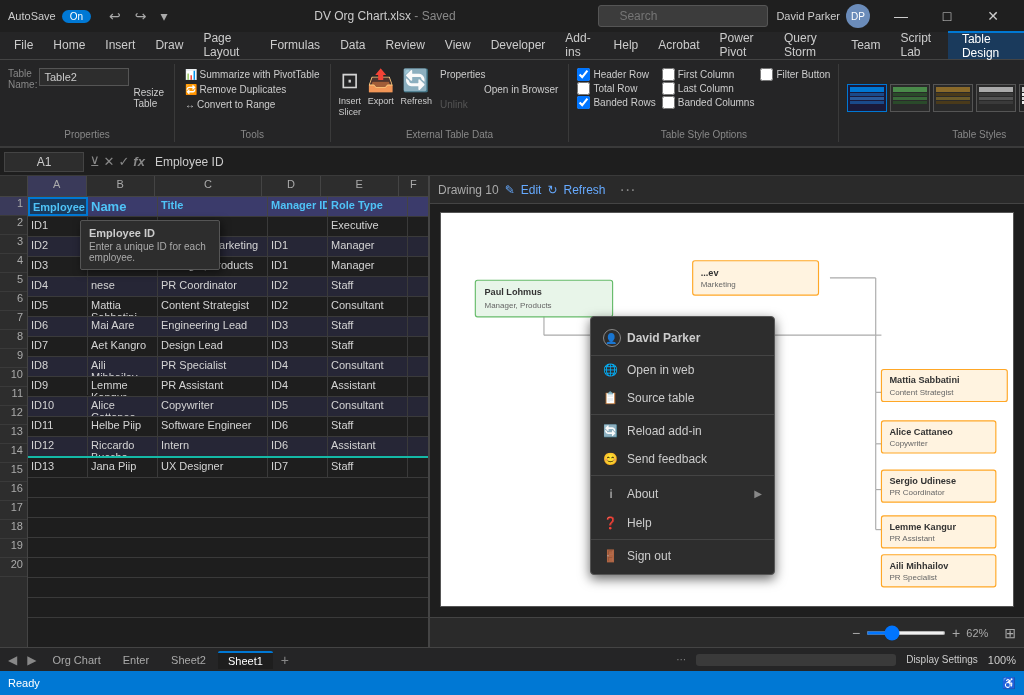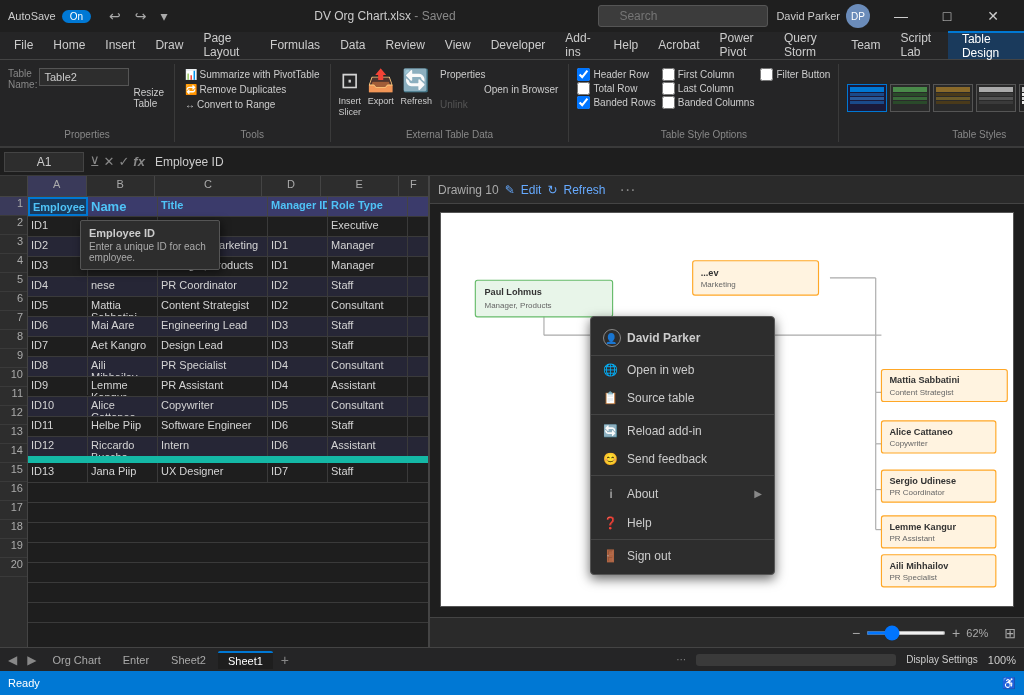--- a/index.html
+++ b/index.html
@@ -360,21 +360,21 @@
           <div style="width:60px;border-right:1px solid #3a3a3a;font-size:11px;padding:2px 3px;color:#d4d4d4;height:19px;">ID5</div>
           <div style="width:80px;border-right:1px solid #3a3a3a;font-size:11px;padding:2px 3px;color:#d4d4d4;height:19px;overflow:hidden;">Consultant</div>
         </div>
         <div style="display:flex;border-bottom:1px solid #3a3a3a;background:#1e1e1e;">
           <div style="width:60px;border-right:1px solid #3a3a3a;font-size:11px;padding:2px 3px;color:#d4d4d4;height:19px;">ID11</div>
           <div style="width:70px;border-right:1px solid #3a3a3a;font-size:11px;padding:2px 3px;color:#d4d4d4;height:19px;">Helbe Piip</div>
           <div style="width:110px;border-right:1px solid #3a3a3a;font-size:11px;padding:2px 3px;color:#d4d4d4;height:19px;overflow:hidden;">Software Engineer</div>
           <div style="width:60px;border-right:1px solid #3a3a3a;font-size:11px;padding:2px 3px;color:#d4d4d4;height:19px;">ID6</div>
           <div style="width:80px;border-right:1px solid #3a3a3a;font-size:11px;padding:2px 3px;color:#d4d4d4;height:19px;overflow:hidden;">Staff</div>
         </div>
-        <div style="display:flex;border-bottom:7px solid #14b8a6;background:#262636;">
+        <div style="display:flex;border-bottom:2px solid #14b8a6;background:#262636;">
           <div style="width:60px;border-right:1px solid #3a3a3a;font-size:11px;padding:2px 3px;color:#d4d4d4;height:19px;">ID12</div>
           <div style="width:70px;border-right:1px solid #3a3a3a;font-size:11px;padding:2px 3px;color:#d4d4d4;height:19px;overflow:hidden;">Riccardo Buccho</div>
           <div style="width:110px;border-right:1px solid #3a3a3a;font-size:11px;padding:2px 3px;color:#d4d4d4;height:19px;">Intern</div>
           <div style="width:60px;border-right:1px solid #3a3a3a;font-size:11px;padding:2px 3px;color:#d4d4d4;height:19px;">ID6</div>
           <div style="width:80px;border-right:1px solid #3a3a3a;font-size:11px;padding:2px 3px;color:#d4d4d4;height:19px;">Assistant</div>
         </div>
         <div style="display:flex;border-bottom:1px solid #3a3a3a;background:#1e1e1e;">
           <div style="width:60px;border-right:1px solid #3a3a3a;font-size:11px;padding:2px 3px;color:#d4d4d4;height:19px;">ID13</div>
           <div style="width:70px;border-right:1px solid #3a3a3a;font-size:11px;padding:2px 3px;color:#d4d4d4;height:19px;">Jana Piip</div>
           <div style="width:110px;border-right:1px solid #3a3a3a;font-size:11px;padding:2px 3px;color:#d4d4d4;height:19px;">UX Designer</div>

